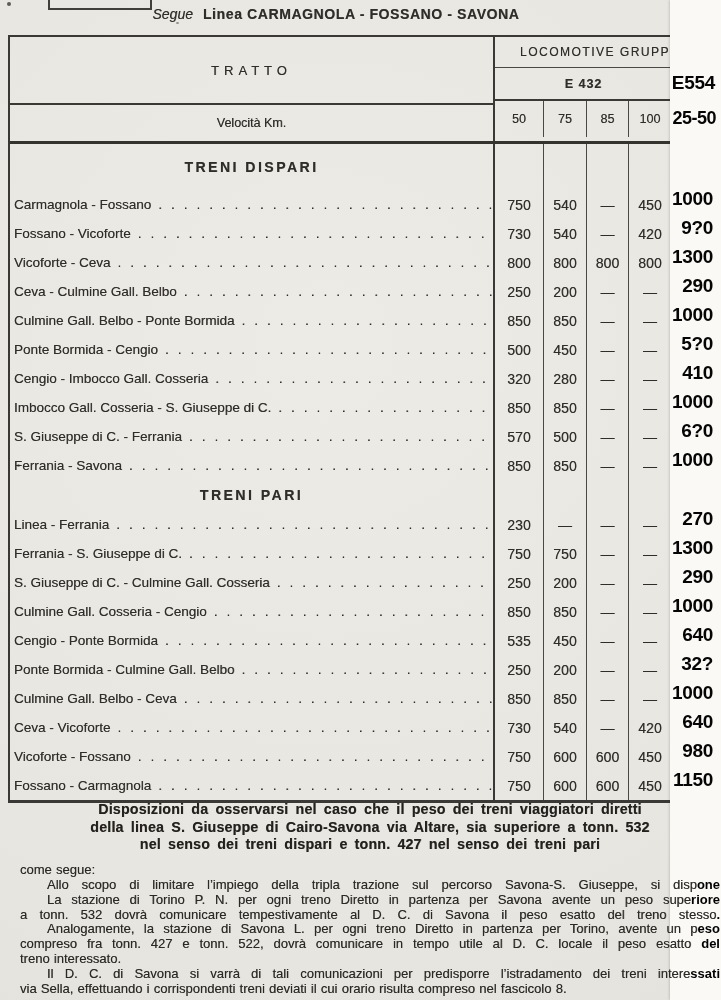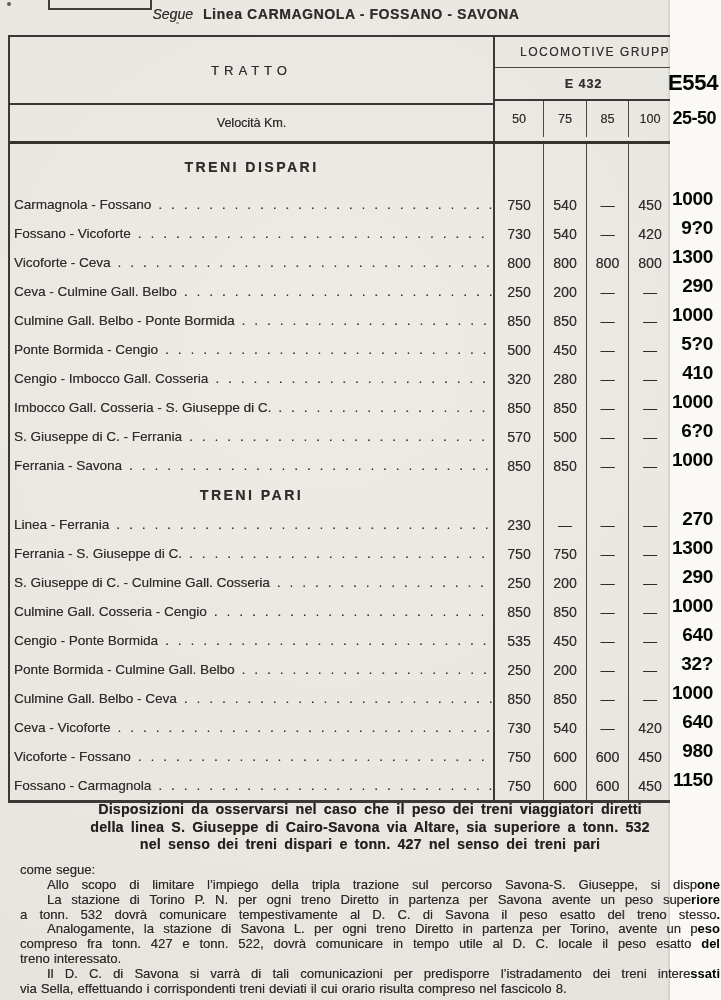--- a/index.html
+++ b/index.html
@@ -68,21 +68,21 @@
     display:flex; align-items:center; justify-content:center; font-size:14px; }
   .cv1{ width:48px; border-left:none; }
   .cv2{ width:43px; }
   .cv3{ width:42px; }
   .cv4{ flex:1; border-right:1px solid #4a4843; }
 
   
   .margin-col{ position:absolute; left:668px; top:35px; width:51px; z-index:2;
     color:#050505; font-weight:bold; text-align:right; }
   .m-blank1{ height:31px; }
-  .m-head{ height:33px; line-height:33px; font-size:22px; padding-right:4px; letter-spacing:-0.3px;}
+  .m-head{ height:33px; line-height:33px; font-size:19px; padding-right:4px; letter-spacing:-0.3px;}
   .m-speed{ height:39px; line-height:39px; font-size:18px; padding-right:3px; letter-spacing:-0.5px;}
   .m-sec1{ height:46px; }
   .m-sec2{ height:30px; }
   .m-val{ height:29px; line-height:29px; font-size:19px; padding-right:6px; letter-spacing:-0.3px;}
 
   
   .notes{ position:absolute; left:20px; top:801px; width:700px; z-index:2; }
   .n-head{ text-align:center; font-weight:bold; font-size:14.2px; line-height:17.6px;
     color:#23211d; word-spacing:3px; padding:0 14px; letter-spacing:0.2px; }
   .n-paras{ margin-top:9px; }

